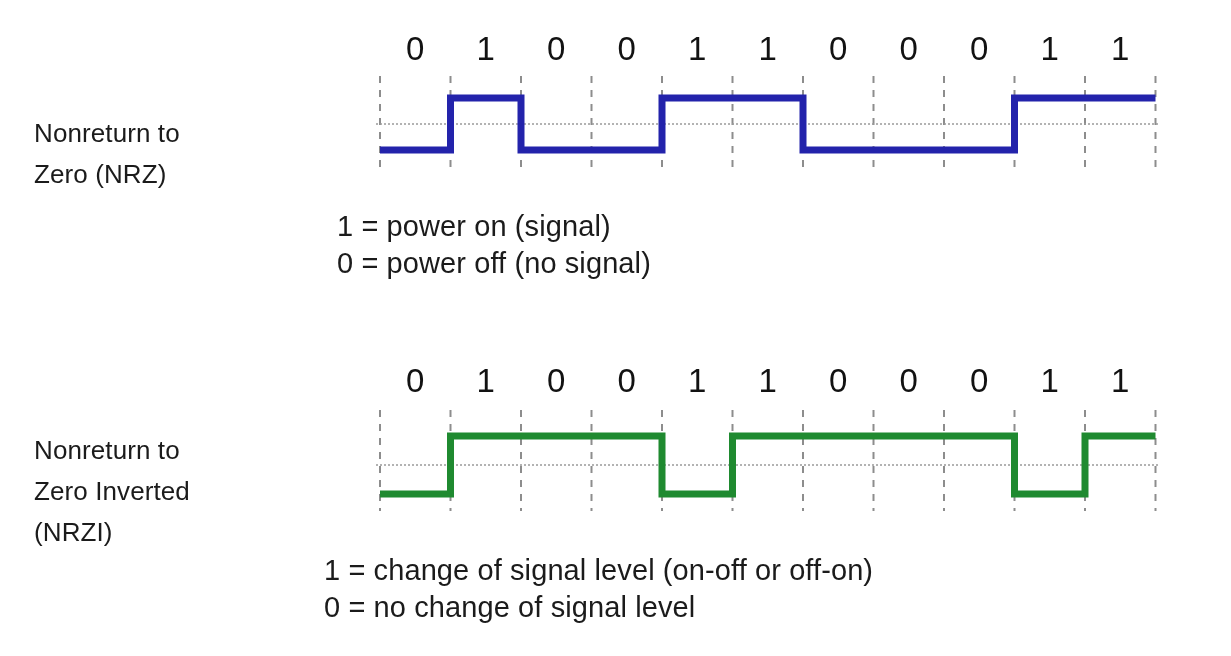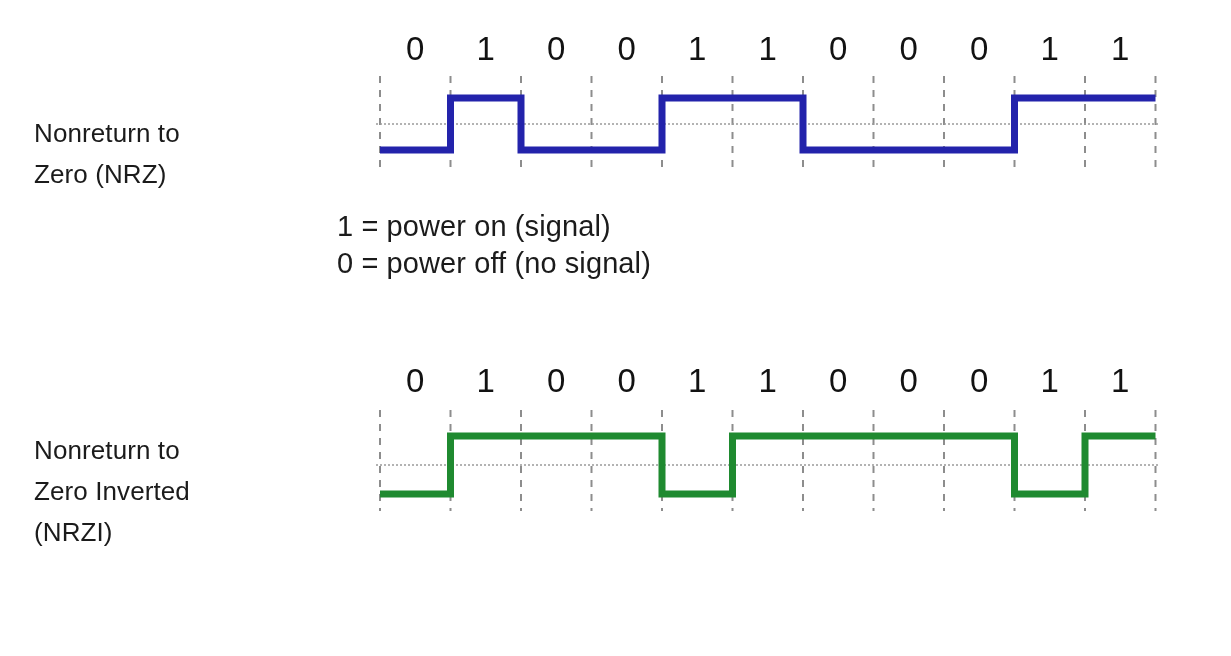--- a/index.html
+++ b/index.html
@@ -143,14 +143,16 @@
         <line x1="513.5" y1="2" x2="513.5" y2="103" stroke="#8d8d8d" stroke-width="2" stroke-dasharray="7 7"></line>
         <line x1="584" y1="2" x2="584" y2="103" stroke="#8d8d8d" stroke-width="2" stroke-dasharray="7 7"></line>
         <line x1="654.5" y1="2" x2="654.5" y2="103" stroke="#8d8d8d" stroke-width="2" stroke-dasharray="7 7"></line>
         <line x1="725" y1="2" x2="725" y2="103" stroke="#8d8d8d" stroke-width="2" stroke-dasharray="7 7"></line>
         <line x1="795.5" y1="2" x2="795.5" y2="103" stroke="#8d8d8d" stroke-width="2" stroke-dasharray="7 7"></line>
         <line x1="16" y1="57" x2="799.5" y2="57" stroke="#9a9a9a" stroke-width="1.6" stroke-dasharray="2 2"></line>
         <path d="M 20 86 L 90.5 86 L 90.5 28 L 161 28 L 231.5 28 L 302 28 L 302 86 L 372.5 86 L 372.5 28 L 443 28 L 513.5 28 L 584 28 L 654.5 28 L 654.5 86 L 725 86 L 725 28 L 795.5 28" fill="none" stroke="#1f8a30" stroke-width="7" stroke-linejoin="miter" stroke-linecap="butt"></path>
       </svg>
   </div>
 
+  <div class="caption" id="nrzi-caption">1 = change of signal level (on-off or off-on)
+0 = no change of signal level</div>
 
 </div>
 
 </body></html>

